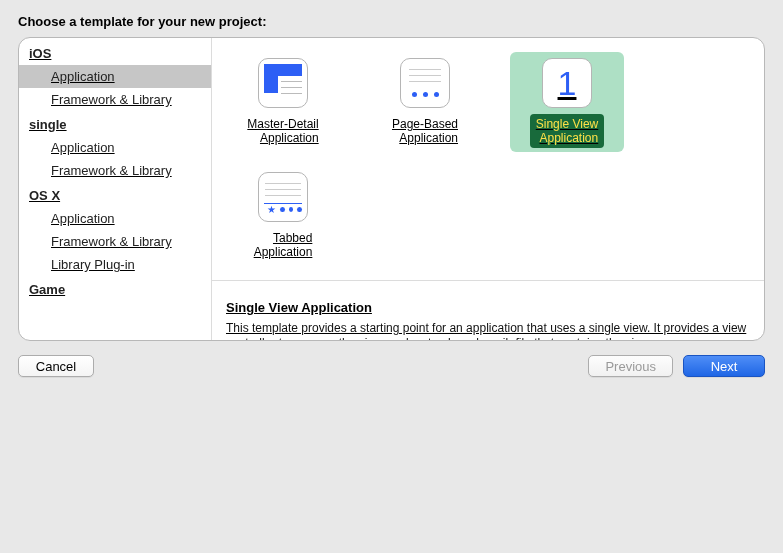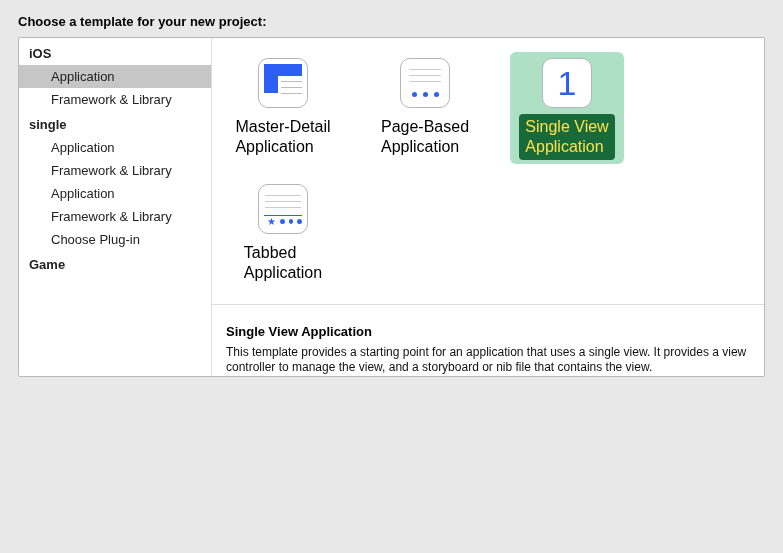--- a/index.html
+++ b/index.html
@@ -22,22 +22,23 @@
     .heading {
       font-weight: 600;
       margin-bottom: 8px;
       font-size: 13px;
     }
     .main-area {
       flex: 1;
       display: flex;
       background: #fff;
       border: 1px solid #b8b8b8;
-      border-radius: 2px;
+      border-radius: 12px;
       overflow: hidden;
+      text-decoration: underline;
     }
     .sidebar {
       width: 193px;
       border-right: 1px solid #dcdcdc;
       padding-top: 2px;
       overflow-y: auto;
     }
     .sidebar .group-header {
       font-weight: 600;
       padding: 6px 10px 4px 10px;
@@ -87,23 +88,23 @@
       border-radius: 10px;
       background: #fff;
       margin: 2px 0 6px 0;
       position: relative;
       display: flex;
       align-items: center;
       justify-content: center;
       overflow: hidden;
     }
     .template .label {
-      text-align: left;
-      font-size: 16px;
-      line-height: 20px;
+      text-align: right;
+      font-size: 12px;
+      line-height: 14px;
       padding: 3px 6px;
       border-radius: 4px;
     }
     .template.selected .label {
       background: #186a3b;
       color: #fde047;
     }
     
     .md-top {
       position: absolute; top:5px; left:5px; right:5px; height:12px;
@@ -205,23 +206,24 @@
     <div class="sidebar">
 
       <div class="group-header">iOS</div>
       <div class="item selected">Application</div>
       <div class="item">Framework &amp; Library</div>
 
       <div class="group-header">single</div>
       <div class="item">Application</div>
       <div class="item">Framework &amp; Library</div>
 
+      <div class="group-header">OS X</div>
       <div class="item">Application</div>
       <div class="item">Framework &amp; Library</div>
-      <div class="item">Choose Plug-in</div>
+      <div class="item">Library Plug-in</div>
 
       <div class="group-header">Game</div>
 
     </div>
 
     <div class="content">
       <div class="template-grid">
 
         <div class="template">
           <div class="icon-box">
@@ -273,13 +275,19 @@
 
       </div>
 
       <div class="desc-pane">
         <div class="desc-title">Single View Application</div>
         <div class="desc-body">This template provides a starting point for an application that uses a single view. It provides a view controller to manage the view, and a storyboard or nib file that contains the view.</div>
       </div>
     </div>
   </div>
 
+  <div class="button-bar">
+    <button class="btn">Cancel</button>
+    <div class="spacer"></div>
+    <button class="btn disabled">Previous</button>
+    <button class="btn primary">Next</button>
+  </div>
 </div>
 
 </body></html>

